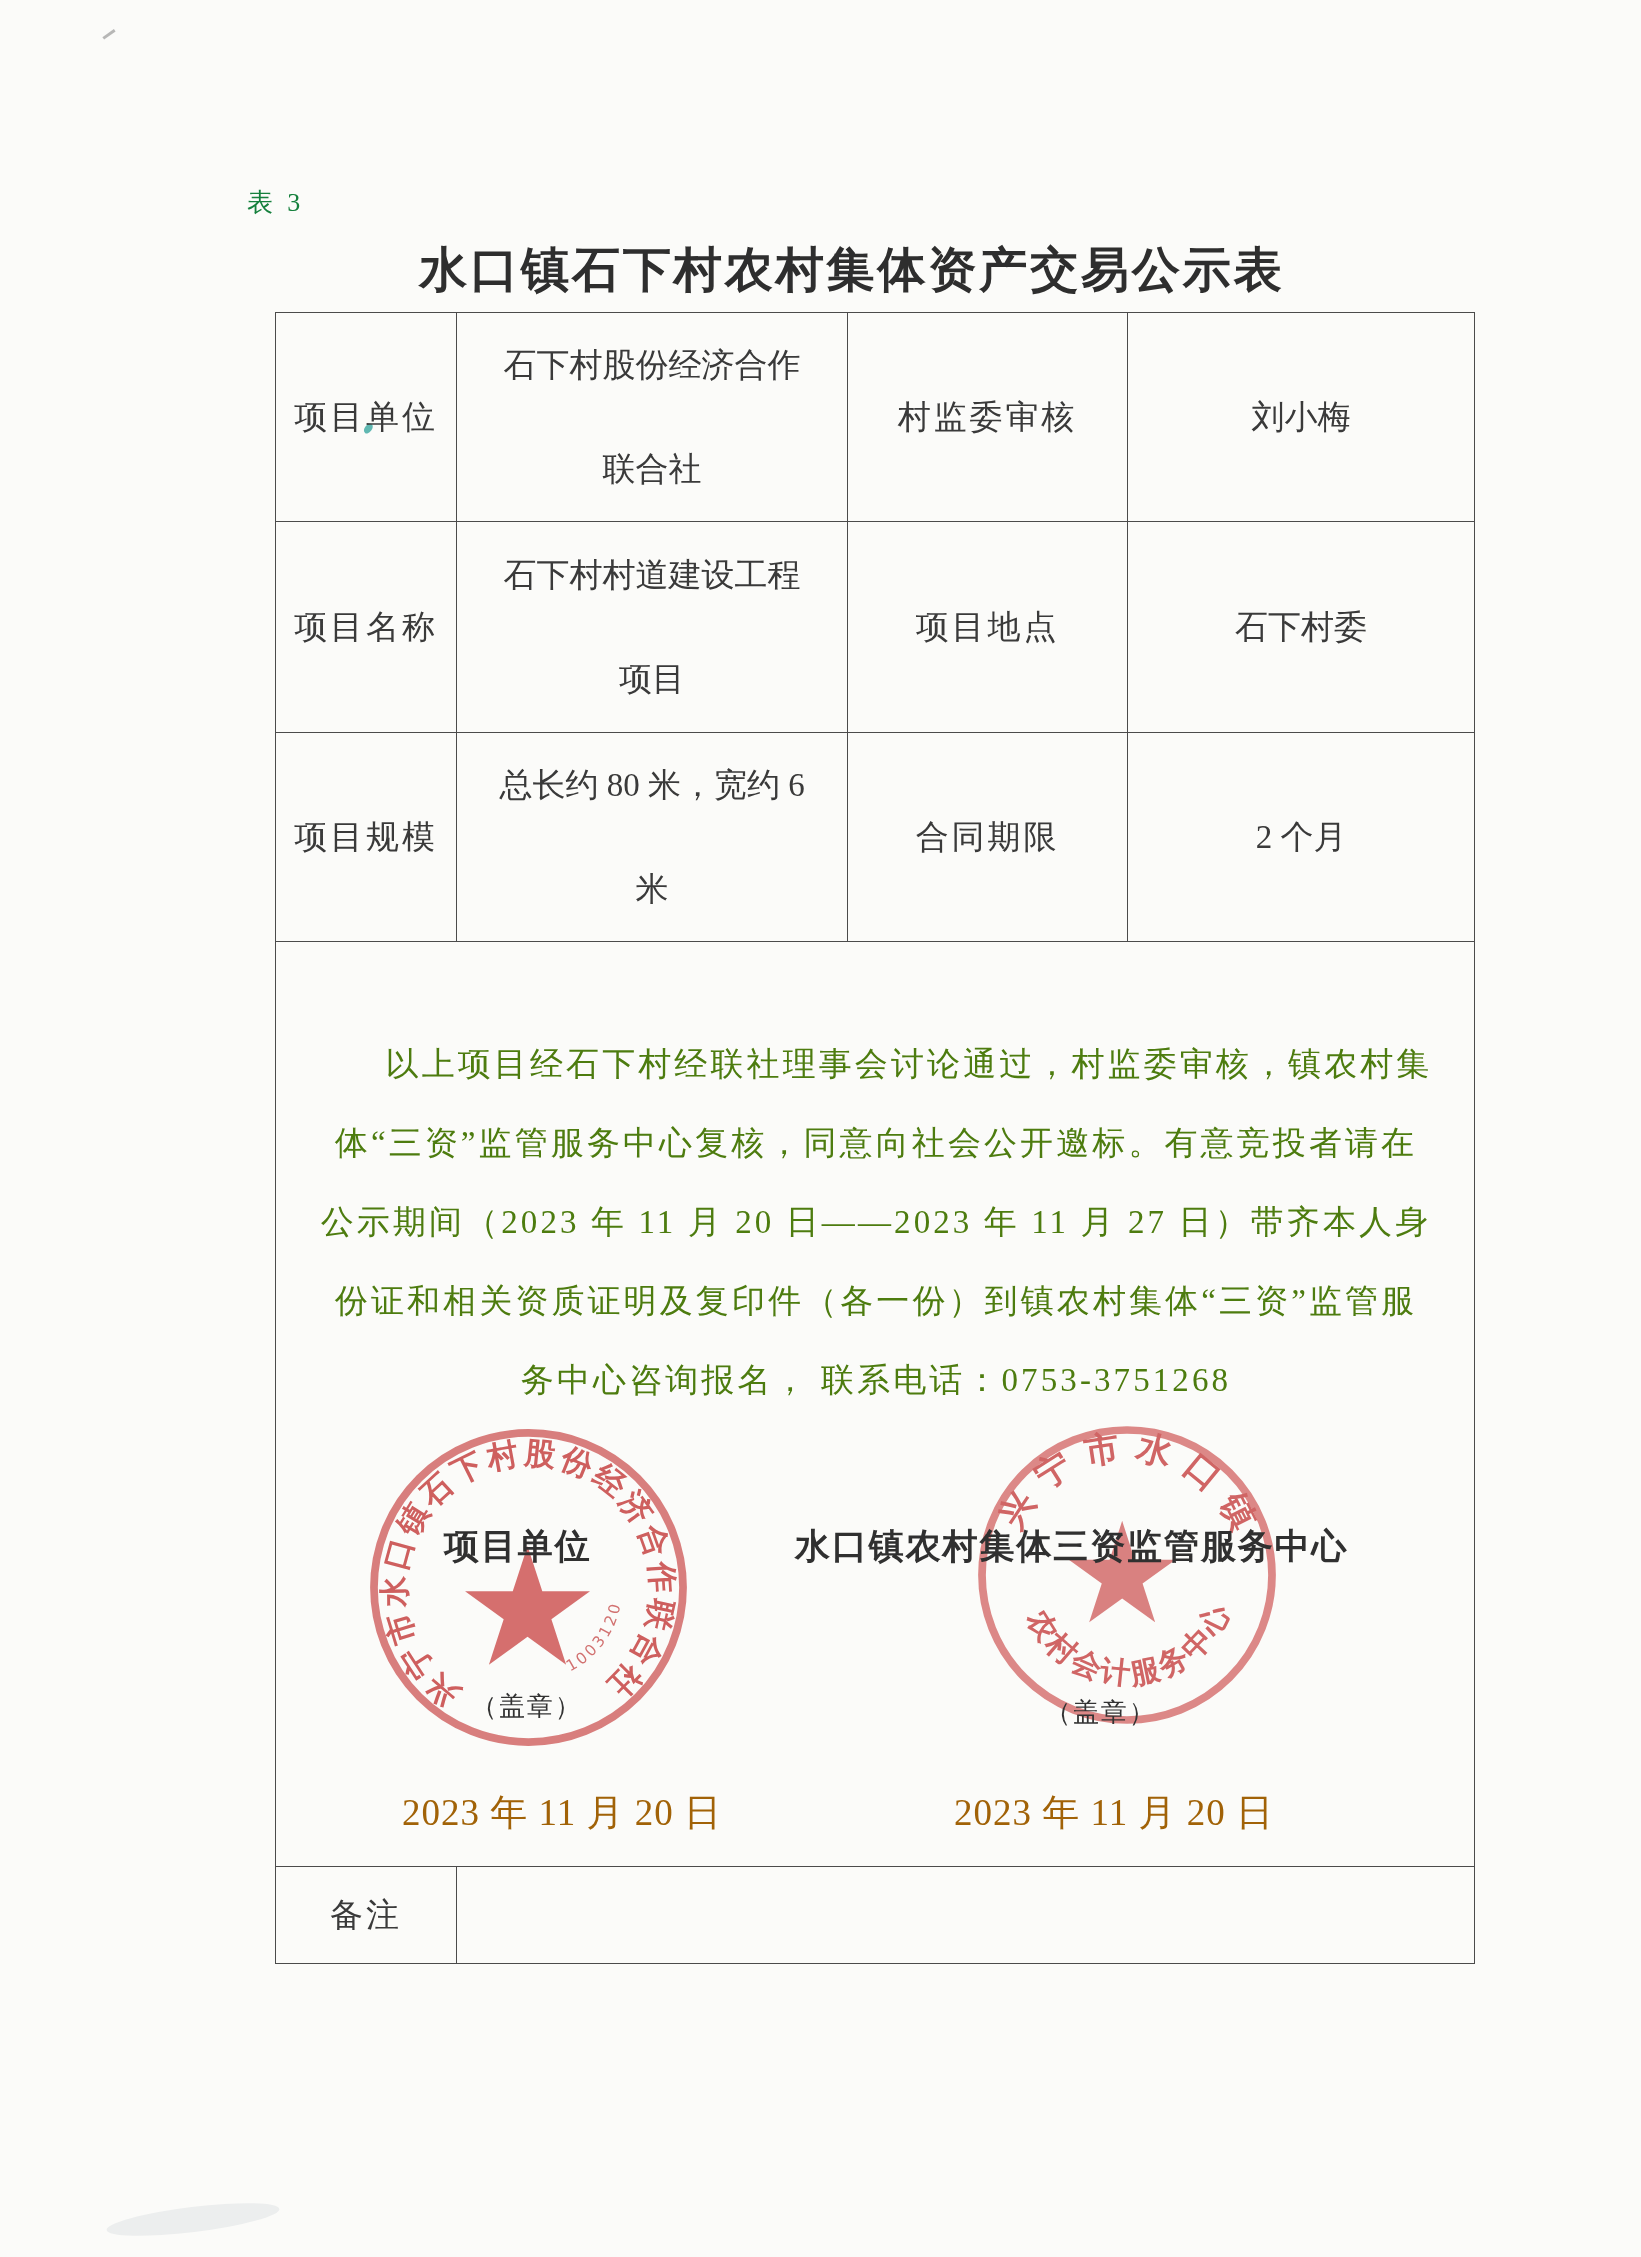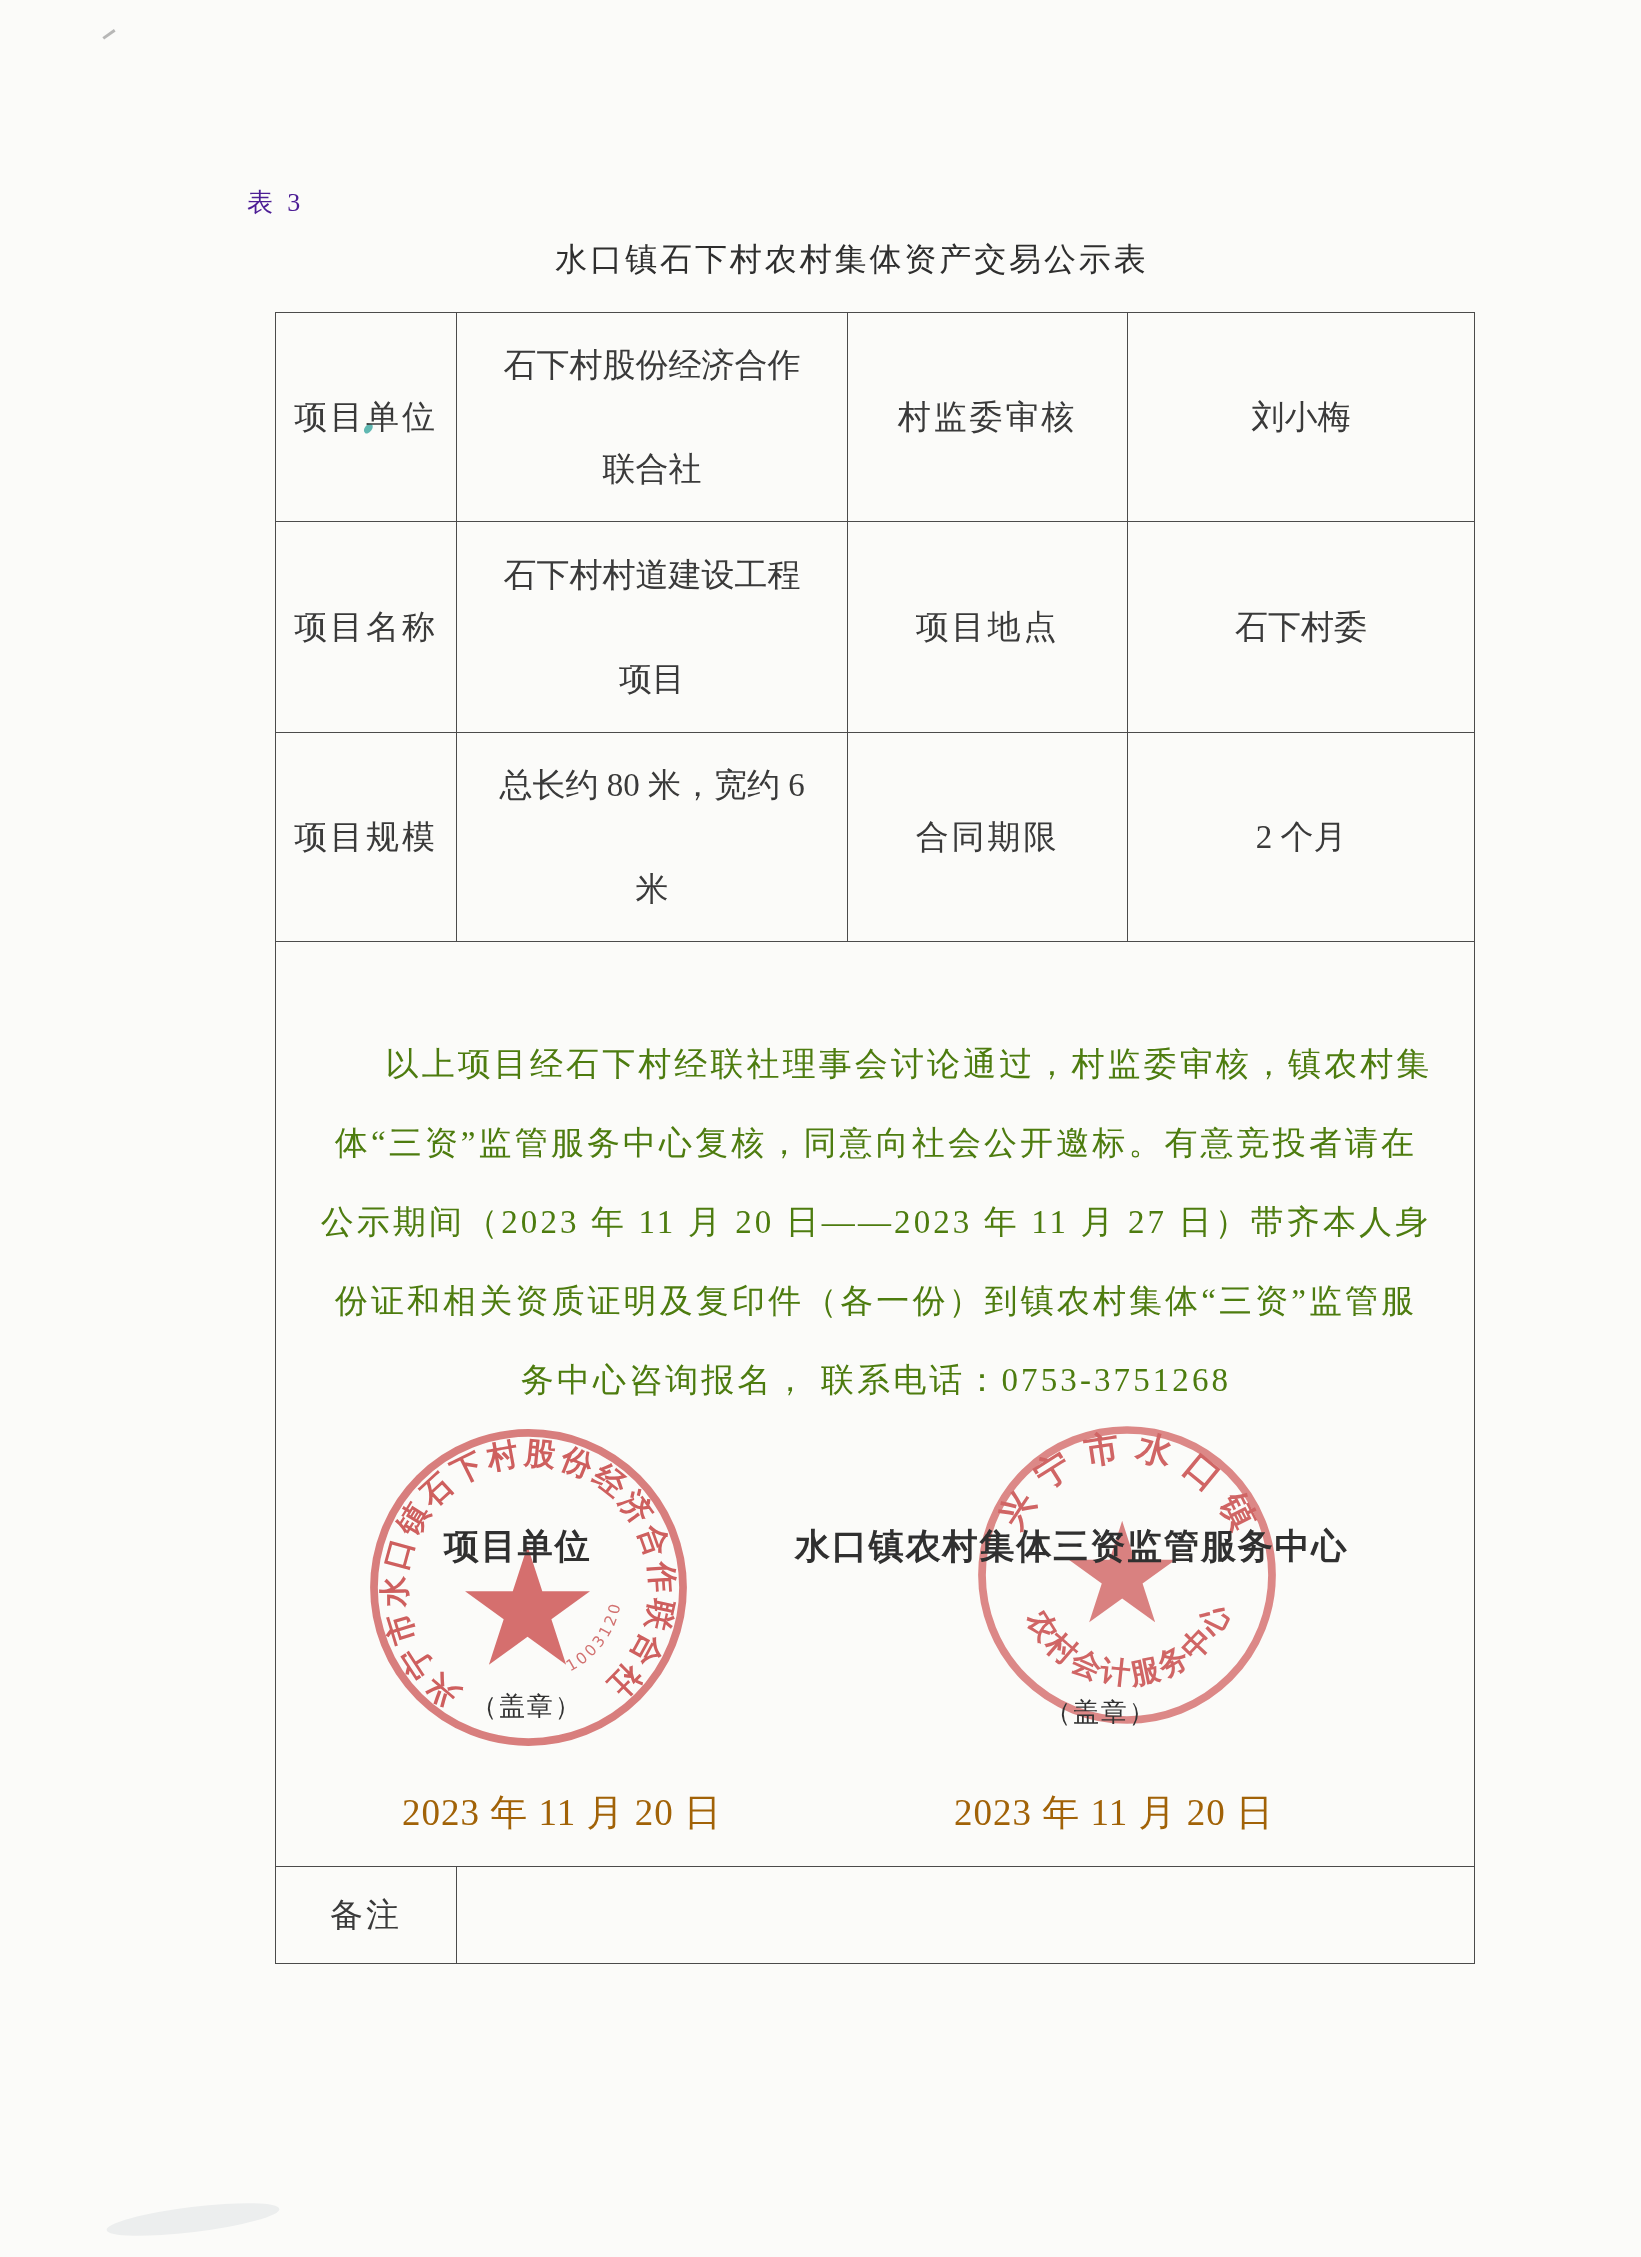--- a/index.html
+++ b/index.html
@@ -3,24 +3,24 @@
 <meta charset="utf-8">
 <style>
   html,body{margin:0;padding:0;}
   body{
     width:1641px;height:2257px;position:relative;
     background:#fbfbf9;
     font-family:"Liberation Serif","DejaVu Serif",serif;
     color:#3a3a3a;
     overflow:hidden;
   }
-  .tag3{position:absolute;left:247px;top:185px;font-size:26px;letter-spacing:3.9px;color:#4c1d95;}
+  .tag3{position:absolute;left:247px;top:185px;font-size:26px;letter-spacing:3.9px;color:#15803d;}
   .doc-title{
     position:absolute;left:246px;top:238px;width:1212px;text-align:center;
-    font-size:32px;font-weight:normal;letter-spacing:2.9px;color:#2e2e2e;
+    font-size:48px;font-weight:bold;letter-spacing:2.9px;color:#2e2e2e;
   }
   table.main{
     position:absolute;left:275px;top:312px;width:1198px;
     border-collapse:collapse;table-layout:fixed;
   }
   table.main td{
     border:1.9px solid #4b4b4b;
     text-align:center;vertical-align:middle;
     font-size:33px;color:#3a3a3a;
     padding:0;

